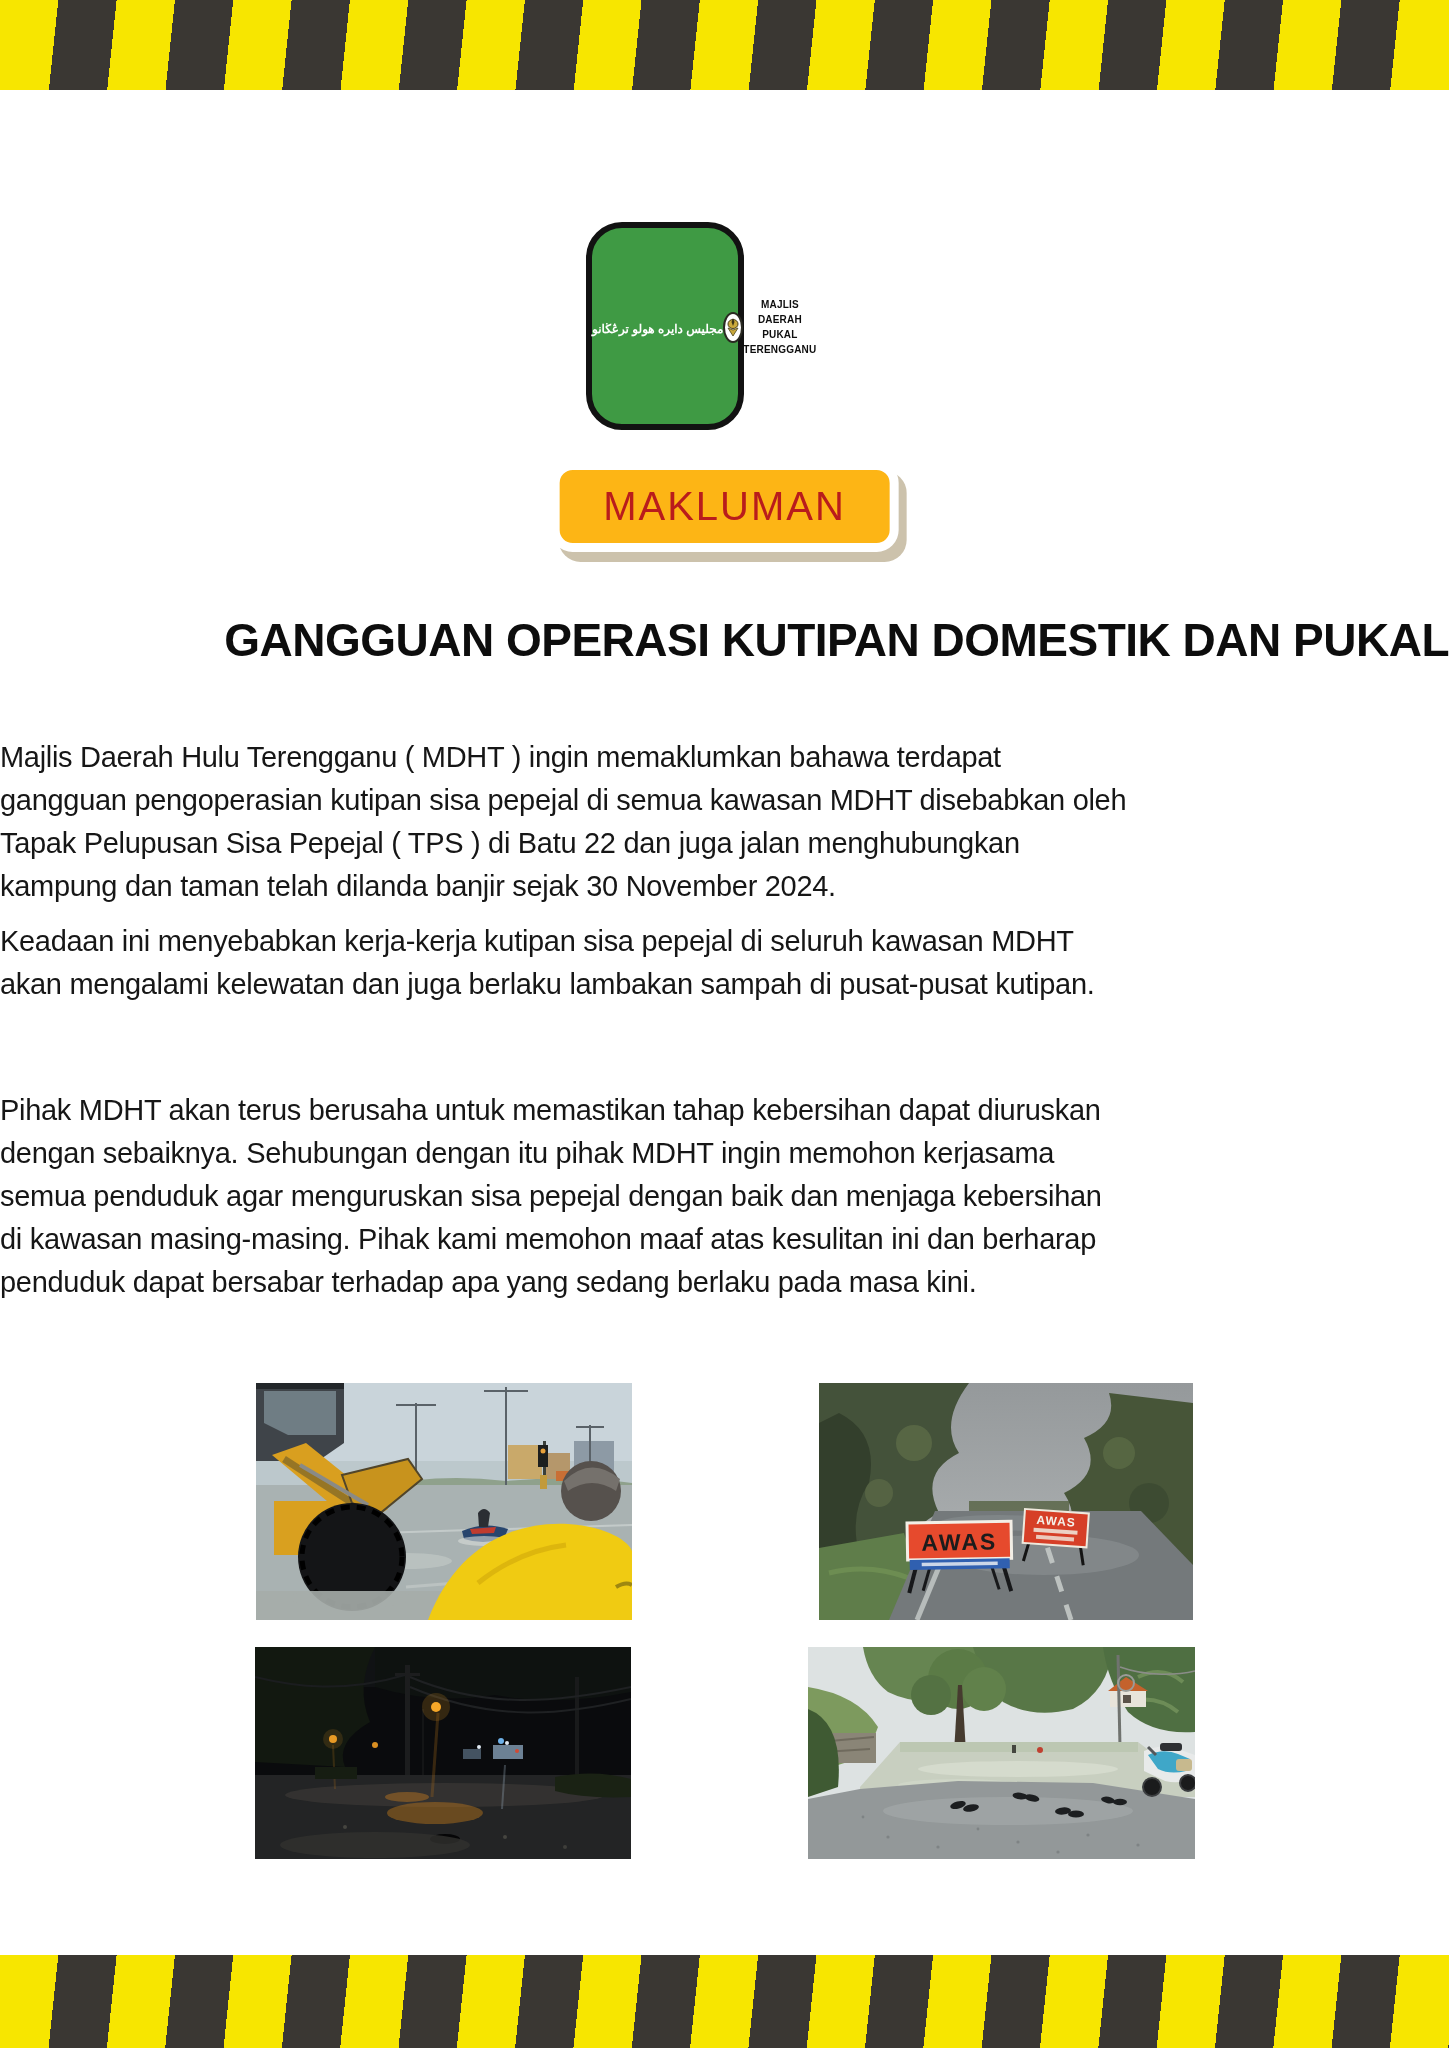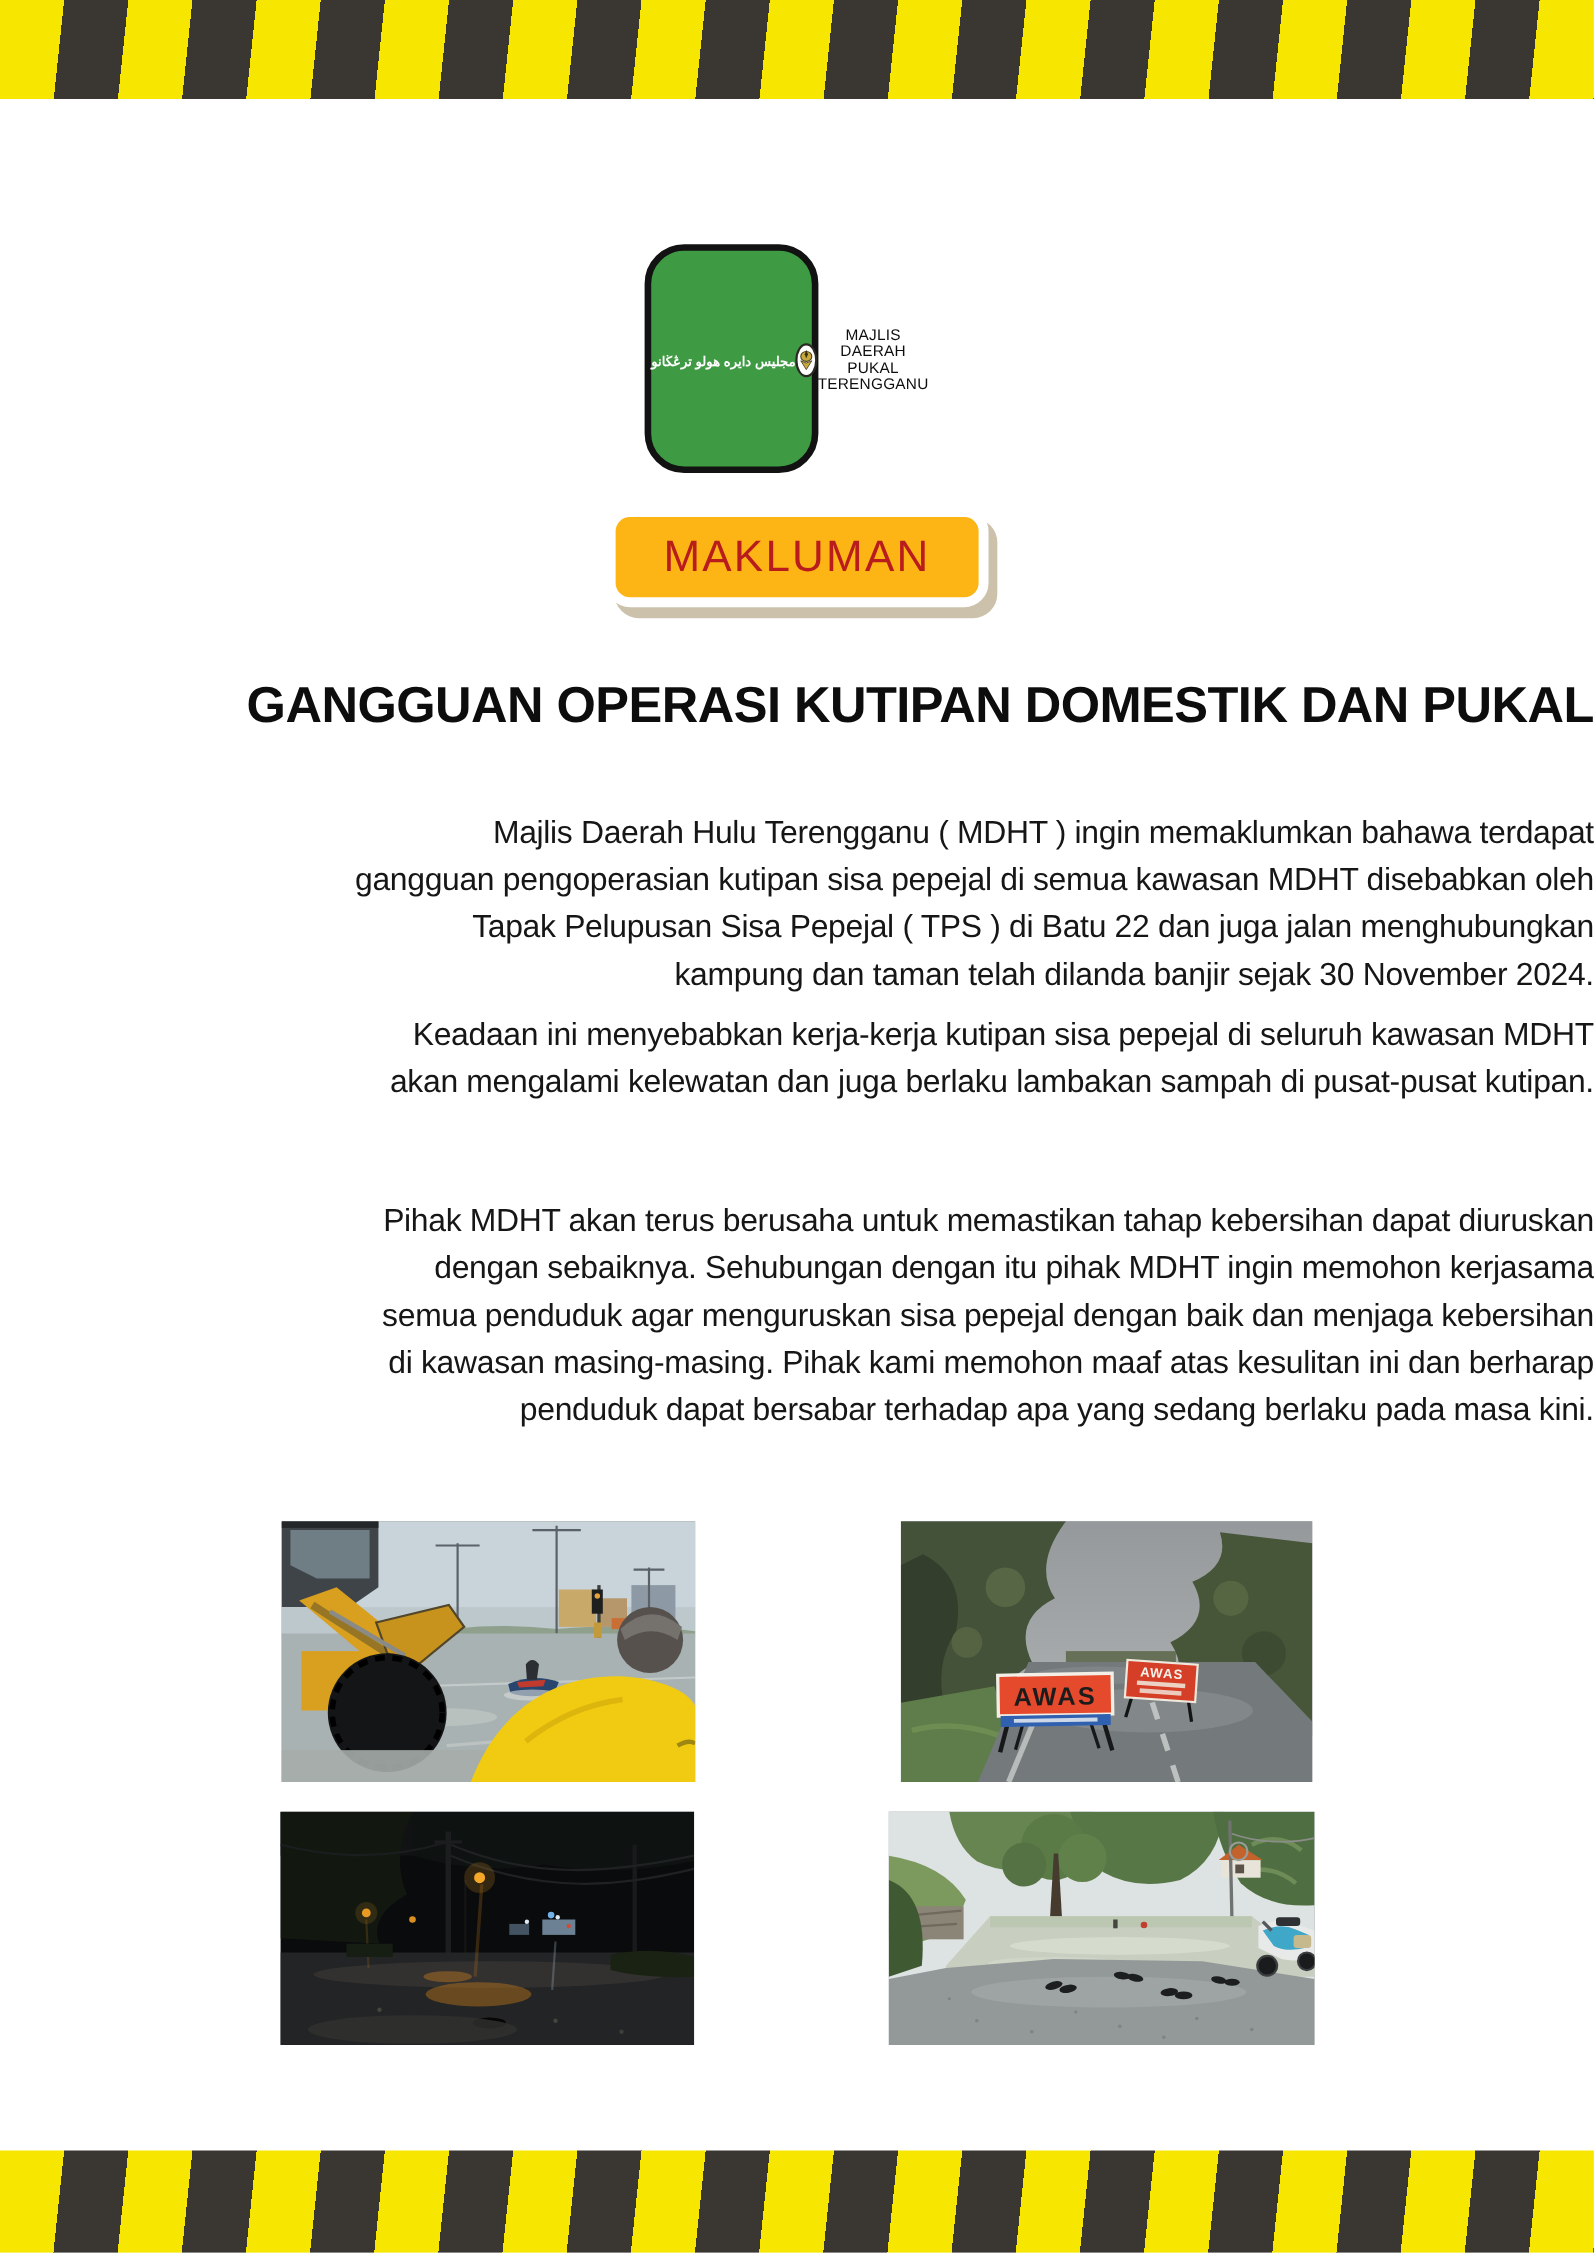--- a/index.html
+++ b/index.html
@@ -41,21 +41,21 @@
     line-height:14px;white-space:nowrap;
   }
   .logo .crest{
     width:24px;height:31px;margin-top:2px;background:#ffffff;
     border:2px solid #2a2a22;border-radius:50%;
     display:flex;align-items:center;justify-content:center;
   }
   .logo .crest svg{display:block;}
   .logo .emblem{width:126px;height:98px;margin-top:1px;}
   .logo .council-name{
-    text-align:center;font-weight:normal;font-size:14px;line-height:15px;
+    text-align:center;font-weight:bold;font-size:10px;line-height:15px;
     color:#0e0e0e;letter-spacing:.2px;margin-top:1px;
   }
 
   
   .badge{
     position:absolute;top:461px;left:50%;transform:translateX(-50%);
     background:var(--badge-amber);
     border:9px solid #ffffff;border-radius:22px;
     box-shadow:8px 10px 0 var(--badge-shadow);
     padding:14px 44px;
@@ -66,21 +66,21 @@
   }
 
   
   .title{
     position:absolute;top:616px;left:0;width:100%;
     text-align:right;font-size:46px;font-weight:bold;
     letter-spacing:-0.5px;color:#0d0d0d;line-height:1.05;
   }
   .para{
     position:absolute;left:0;width:100%;
-    text-align:right;font-size:29px;line-height:43px;
+    text-align:left;font-size:29px;line-height:43px;
     letter-spacing:-0.3px;color:#161616;
     white-space:pre-line;
   }
   .para-1{top:736px;}
   .para-2{top:920px;}
   .para-3{top:1089px;}
 
   
   .photo-row{position:absolute;left:0;width:100%;display:flex;justify-content:center;}
   .photo-row-1{top:1383px;gap:187px;}

